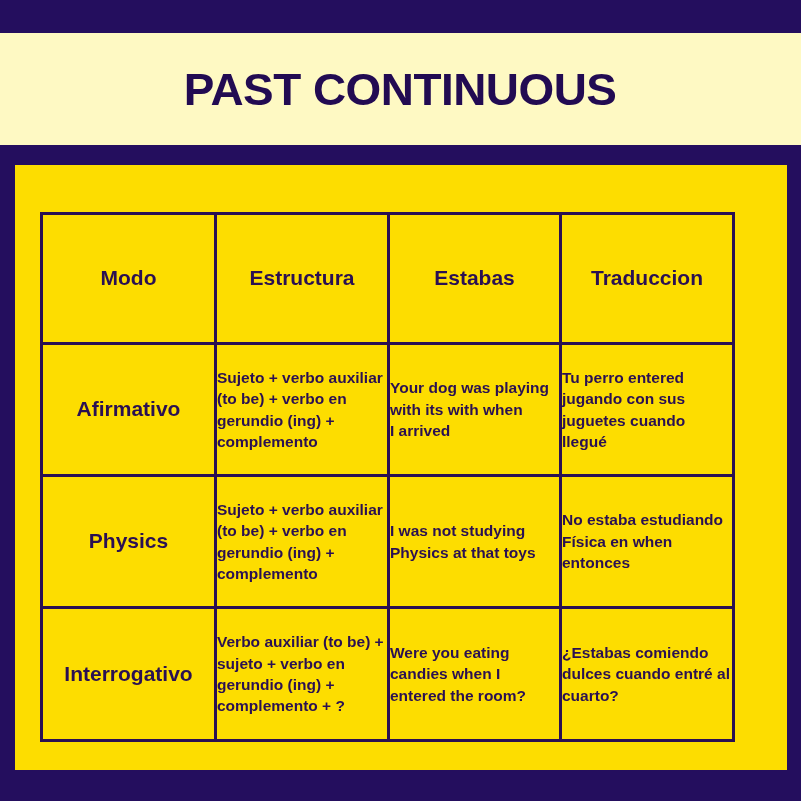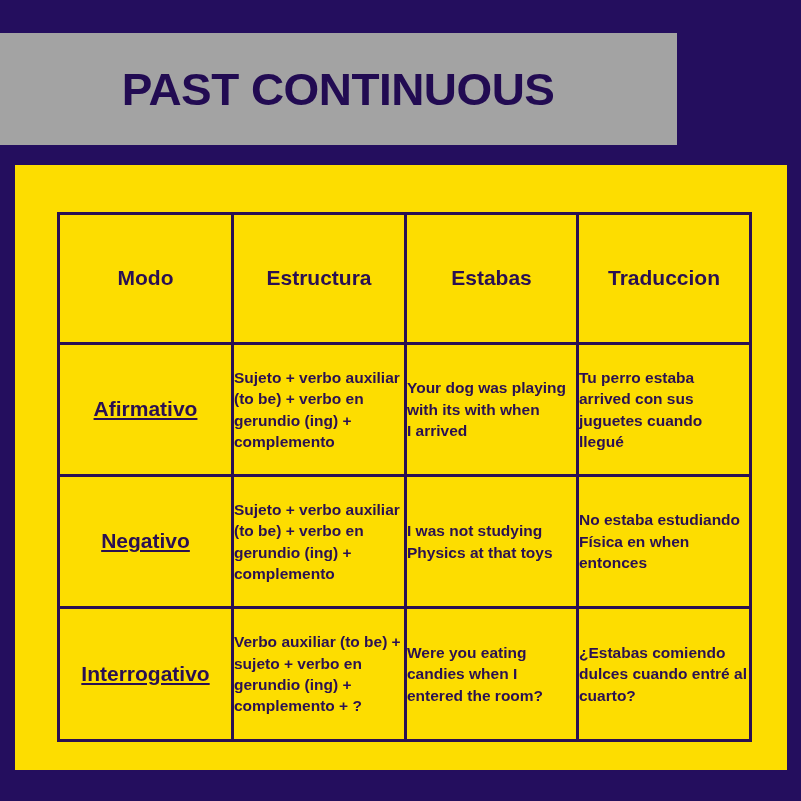--- a/index.html
+++ b/index.html
@@ -18,23 +18,23 @@
     width: 801px;
     height: 801px;
     background: #240E5E;
   }
 
   
   .banner {
     position: absolute;
     left: 0;
     top: 33px;
-    width: 677px;
+    width: 801px;
     height: 112px;
-    background: #a3a3a3;
+    background: #fef9c3;
     display: flex;
     align-items: center;
     justify-content: center;
   }
   .banner-title {
     font-family: "Liberation Sans", sans-serif;
     font-size: 45px;
     font-weight: bold;
     letter-spacing: -0.5px;
     color: #220B52;
@@ -50,21 +50,21 @@
     top: 165px;
     width: 772px;
     height: 605px;
     background: #FDDD00;
     box-sizing: border-box;
   }
 
   
   .grammar-table {
     position: absolute;
-    left: 42px;
+    left: 25px;
     top: 47px;
     width: 692px;
     height: 527px;
     border-collapse: collapse;
     table-layout: fixed;
     box-sizing: border-box;
     border: 3px solid #c2410c;
   }
   .grammar-table td,
   .grammar-table th {
@@ -95,21 +95,20 @@
     line-height: 1.15;
     padding: 0 6px;
   }
   .mode-cell {
     text-align: center;
     font-size: 21px;
     font-weight: bold;
     color: #2A1052;
     line-height: 1.15;
     padding: 0 4px;
-    text-decoration: underline;
   }
   .text-cell {
     text-align: left;
     font-size: 15.5px;
     font-weight: bold;
     color: #2A1052;
     line-height: 1.38;
     padding: 0 10px 0 11px;
     white-space: pre-line;
   }
@@ -139,24 +138,24 @@
           <th class="head-cell">Estabas</th>
           <th class="head-cell">Traduccion</th>
         </tr>
       </thead>
       <tbody>
         <tr class="row-body">
           <td class="mode-cell">Afirmativo</td>
           <td class="text-cell">Sujeto + verbo auxiliar (to be) + verbo en gerundio (ing) + complemento</td>
           <td class="text-cell">Your dog was playing with its with when
 I arrived</td>
-          <td class="text-cell">Tu perro estaba arrived con sus juguetes cuando llegué</td>
+          <td class="text-cell">Tu perro entered jugando con sus juguetes cuando llegué</td>
         </tr>
         <tr class="row-body">
-          <td class="mode-cell">Negativo</td>
+          <td class="mode-cell">Physics</td>
           <td class="text-cell">Sujeto + verbo auxiliar (to be) + verbo en gerundio (ing) + complemento</td>
           <td class="text-cell">I was not studying
 Physics at that toys</td>
           <td class="text-cell">No estaba estudiando Física en when entonces</td>
         </tr>
         <tr class="row-body-last">
           <td class="mode-cell">Interrogativo</td>
           <td class="text-cell">Verbo auxiliar (to be) + sujeto + verbo en gerundio (ing) + complemento + ?</td>
           <td class="text-cell">Were you eating candies when I entered the room?</td>
           <td class="text-cell">¿Estabas comiendo dulces cuando entré al cuarto?</td>

